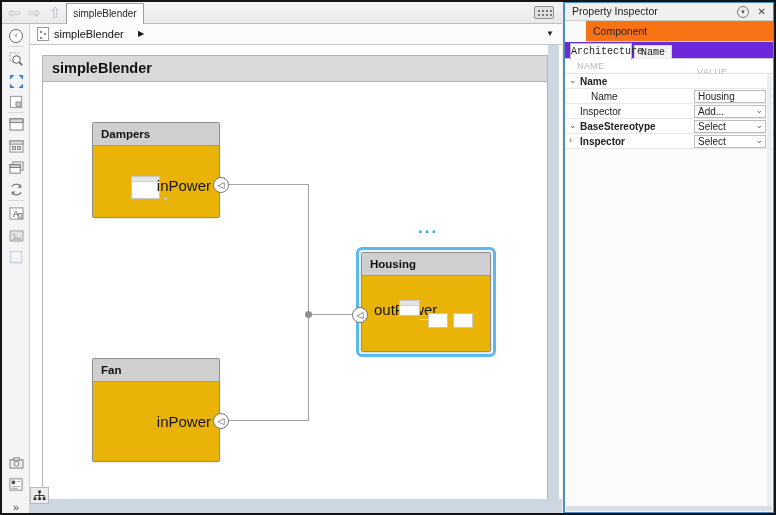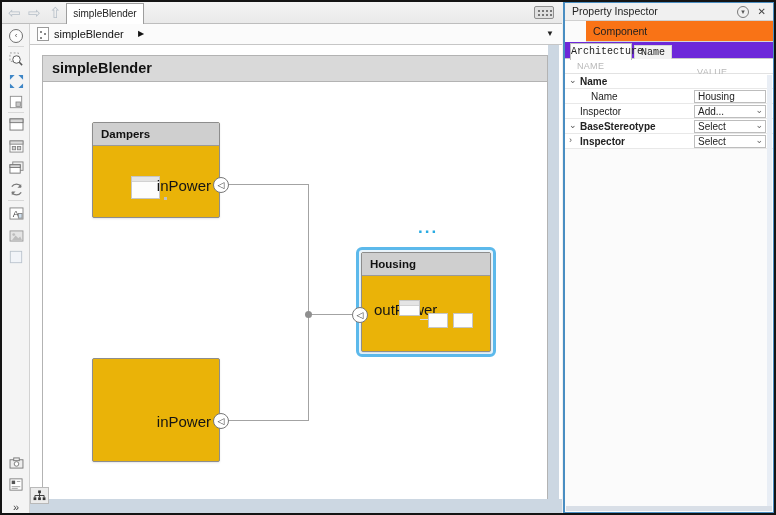--- a/index.html
+++ b/index.html
@@ -247,20 +247,21 @@
     <div class="block" style="left:62px;top:77px;width:128px;height:96px">
       <div class="block-header">Dampers</div>
       <div class="pv" style="left:38px;top:53px;width:29px;height:23px">
           <div class="pvhead"></div>
         </div>
       <div class="pvdot" style="left:71px;top:74px"></div>
       <div class="portlabel" style="left:40px;top:56px;width:78px;text-align:right">inPower</div>
     </div>
 
     <div class="block" style="left:62px;top:313px;width:128px;height:104px">
+      <div class="block-header">Fan</div>
       <div class="portlabel" style="left:40px;top:56px;width:78px;text-align:right">inPower</div>
     </div>
 
     <div class="ellipsis" style="left:388px;top:178px">...</div>
     <div class="sel-wrap" style="left:326px;top:202px;width:140px;height:110px">
       <div class="block" style="width:130px;height:100px">
         <div class="block-header">Housing</div>
         <div class="portlabel" style="left:12px;top:50px">outPower</div>
         <div class="pv" style="left:37px;top:47px;width:21px;height:16px">
             <div class="pvhead"></div>

